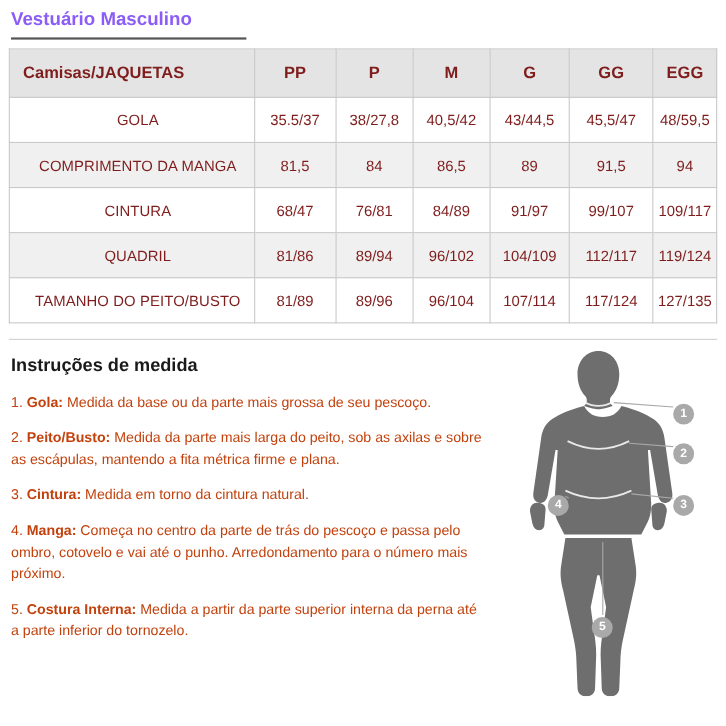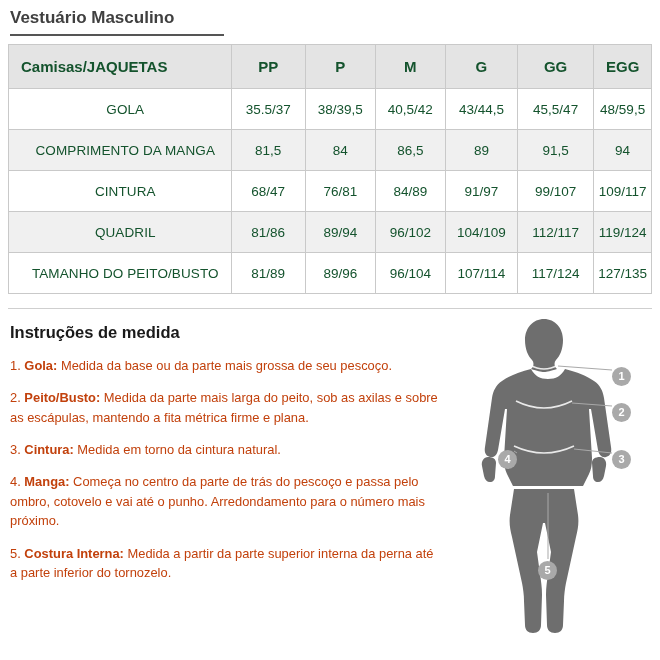--- a/index.html
+++ b/index.html
@@ -15,21 +15,21 @@
     color: #1a1a1a;
     overflow: hidden;
     position: relative;
   }
 
   
   .page-title {
     font-size: 17px;
     font-weight: bold;
     padding: 8px 0 6px 10px;
-    color: #404040;
+    color: #8b5cf6;
   }
   .title-rule {
     border-bottom: 2px solid #555;
     width: 214px;
     margin-left: 10px;
   }
 
   
   .table-wrap {
     padding: 8px 8px 0 8px;
@@ -39,21 +39,21 @@
     width: 644px;
     table-layout: fixed;
     font-size: 13.5px;
   }
   table.size-table th,
   table.size-table td {
     border: 1px solid #c9c9c9;
     height: 41px;
     text-align: center;
     vertical-align: middle;
-    color: #14532d;
+    color: #7f1d1d;
   }
   table.size-table thead th {
     background: #e4e4e4;
     font-weight: bold;
     font-size: 15px;
     height: 44px;
   }
   table.size-table thead th.head-label {
     text-align: left;
     padding-left: 12px;
@@ -147,21 +147,21 @@
         <th style="width:68px">M</th>
         <th style="width:70px">G</th>
         <th style="width:74px">GG</th>
         <th style="width:56px">EGG</th>
       </tr>
     </thead>
     <tbody>
       <tr class="plain">
         <td class="row-label">GOLA</td>
         <td>35.5/37</td>
-        <td>38/39,5</td>
+        <td>38/27,8</td>
         <td>40,5/42</td>
         <td>43/44,5</td>
         <td>45,5/47</td>
         <td>48/59,5</td>
       </tr>
       <tr class="alt">
         <td class="row-label">COMPRIMENTO DA MANGA</td>
         <td>81,5</td>
         <td>84</td>
         <td>86,5</td>

